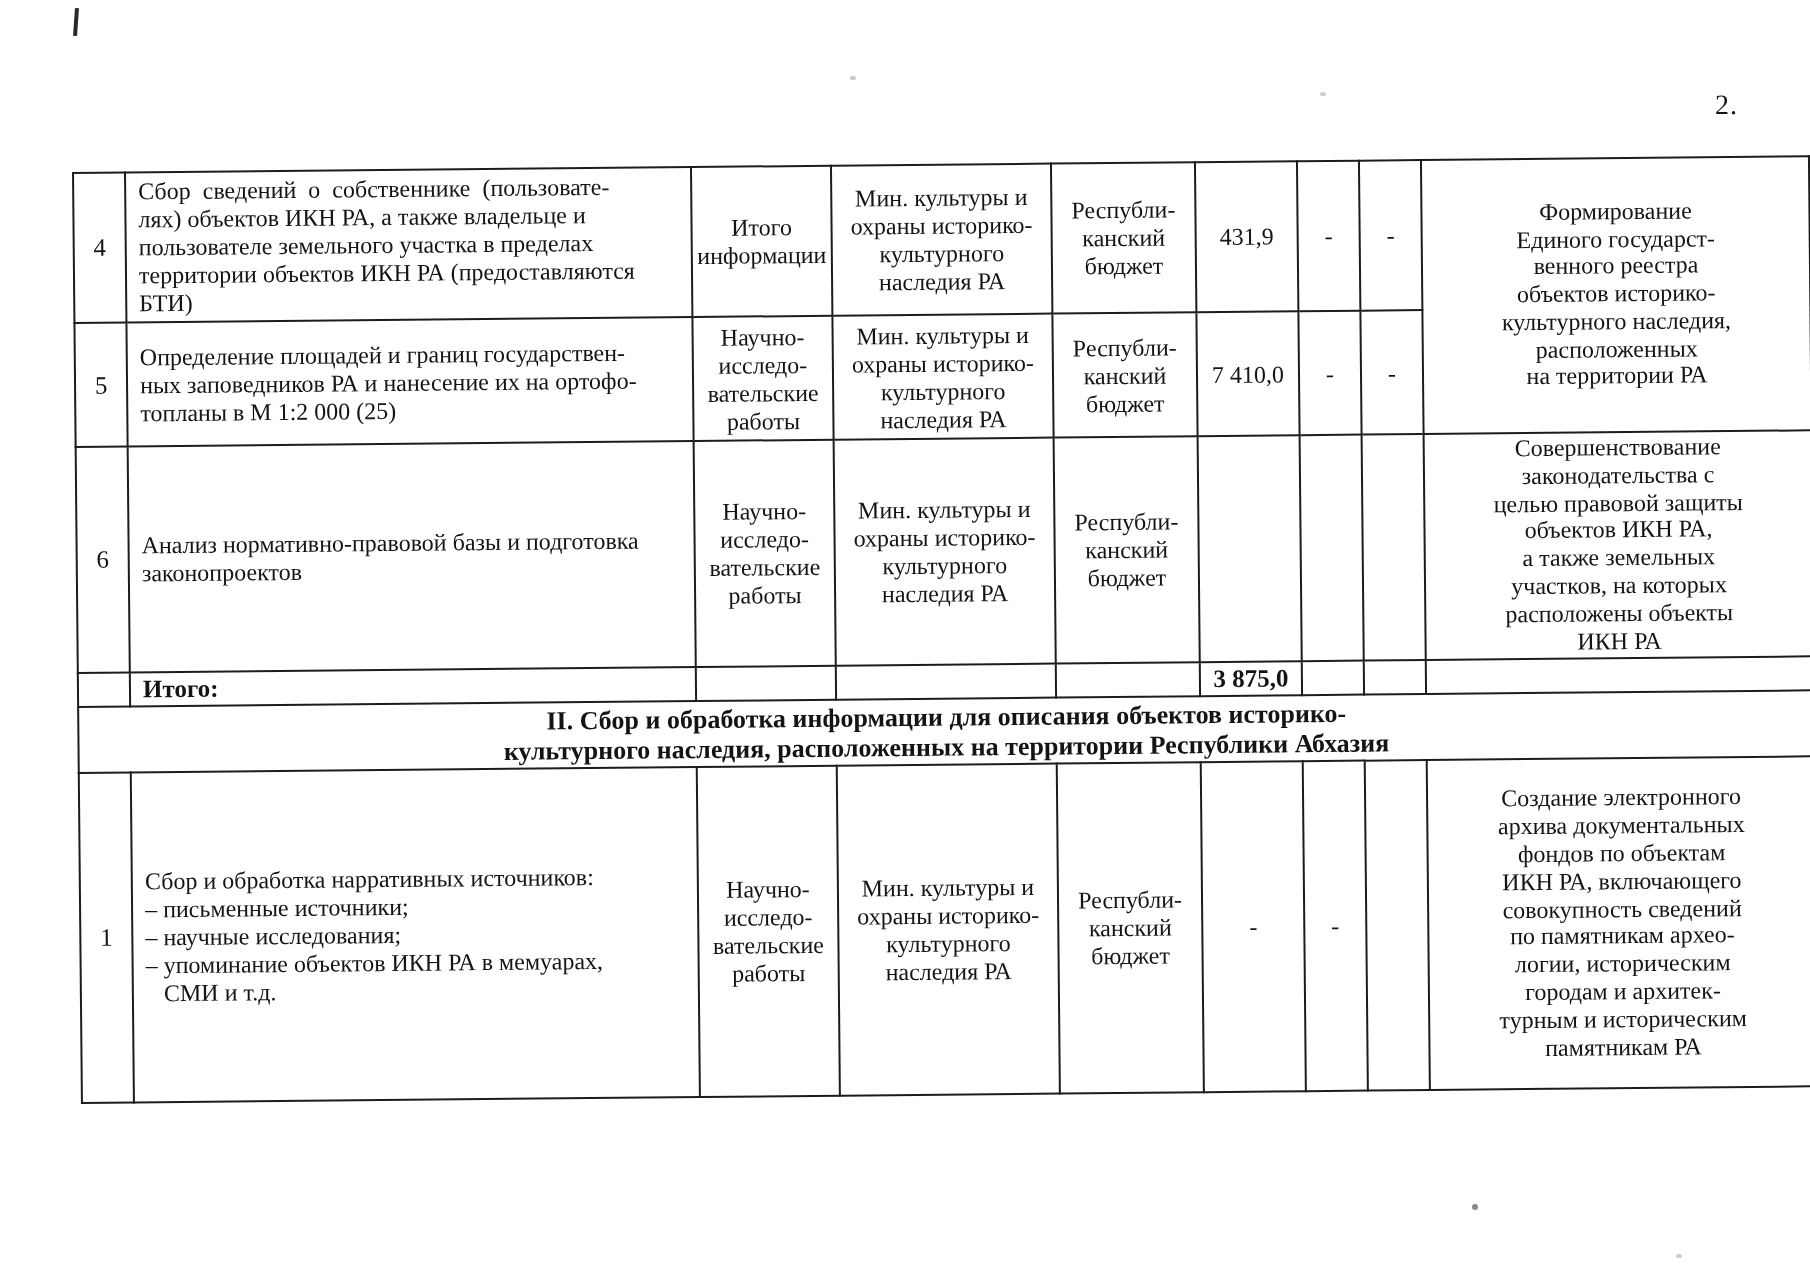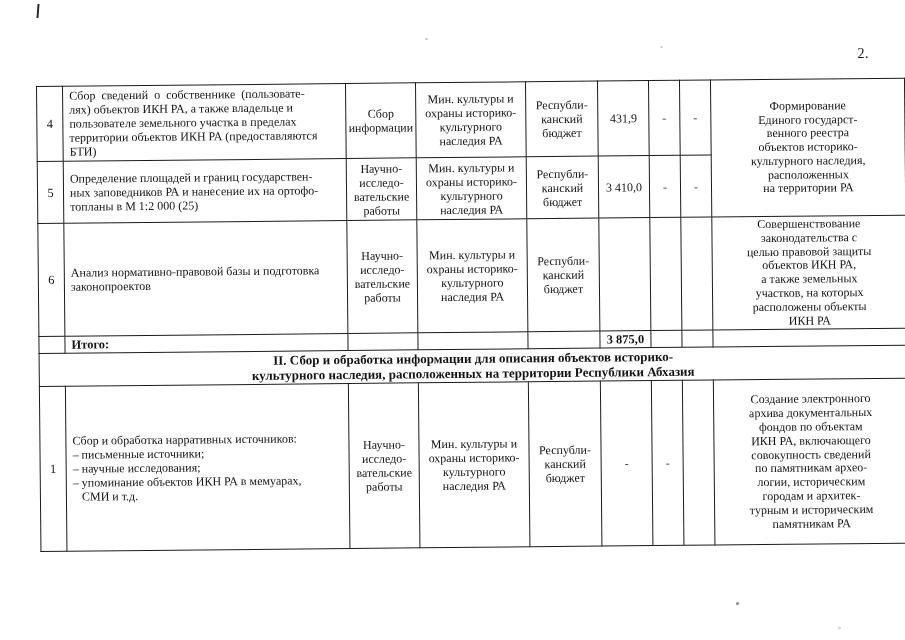--- a/index.html
+++ b/index.html
@@ -72,21 +72,21 @@
           <col style="width:194px">
       </colgroup>
       <tbody>
         <tr class="h-r4">
           <td class="c-num">4</td>
           <td class="c-act">Сбор  сведений  о  собственнике  (пользовате-
 лях) объектов ИКН РА, а также владельце и
 пользователе земельного участка в пределах
 территории объектов ИКН РА (предоставляются
 БТИ)</td>
-          <td>Сбор
+          <td>Итого
 информации</td>
           <td>Мин. культуры и
 охраны историко-
 культурного
 наследия РА</td>
           <td>Республи-
 канский
 бюджет</td>
           <td>431,9</td>
           <td>-</td>
@@ -108,21 +108,21 @@
 исследо-
 вательские
 работы</td>
           <td>Мин. культуры и
 охраны историко-
 культурного
 наследия РА</td>
           <td>Республи-
 канский
 бюджет</td>
-          <td>3 410,0</td>
+          <td>7 410,0</td>
           <td>-</td>
           <td>-</td>
         </tr>
         <tr class="h-r6">
           <td class="c-num">6</td>
           <td class="c-act">Анализ нормативно-правовой базы и подготовка
 законопроектов</td>
           <td>Научно-
 исследо-
 вательские

